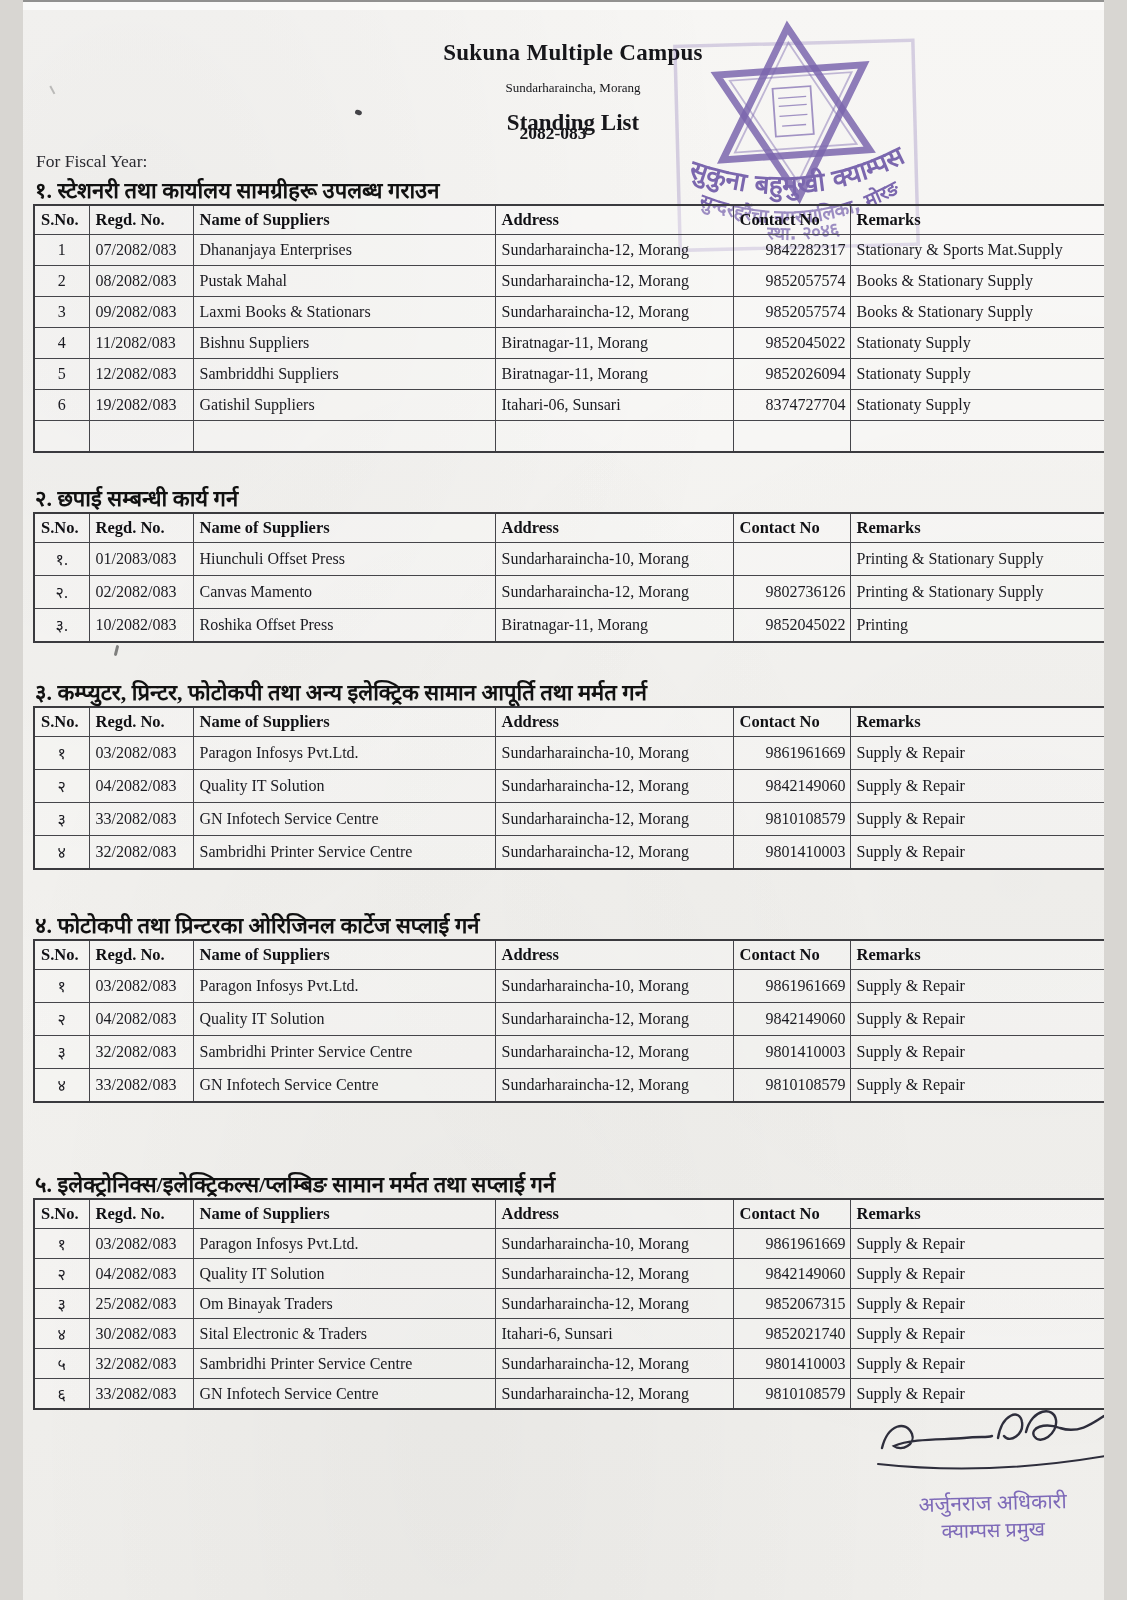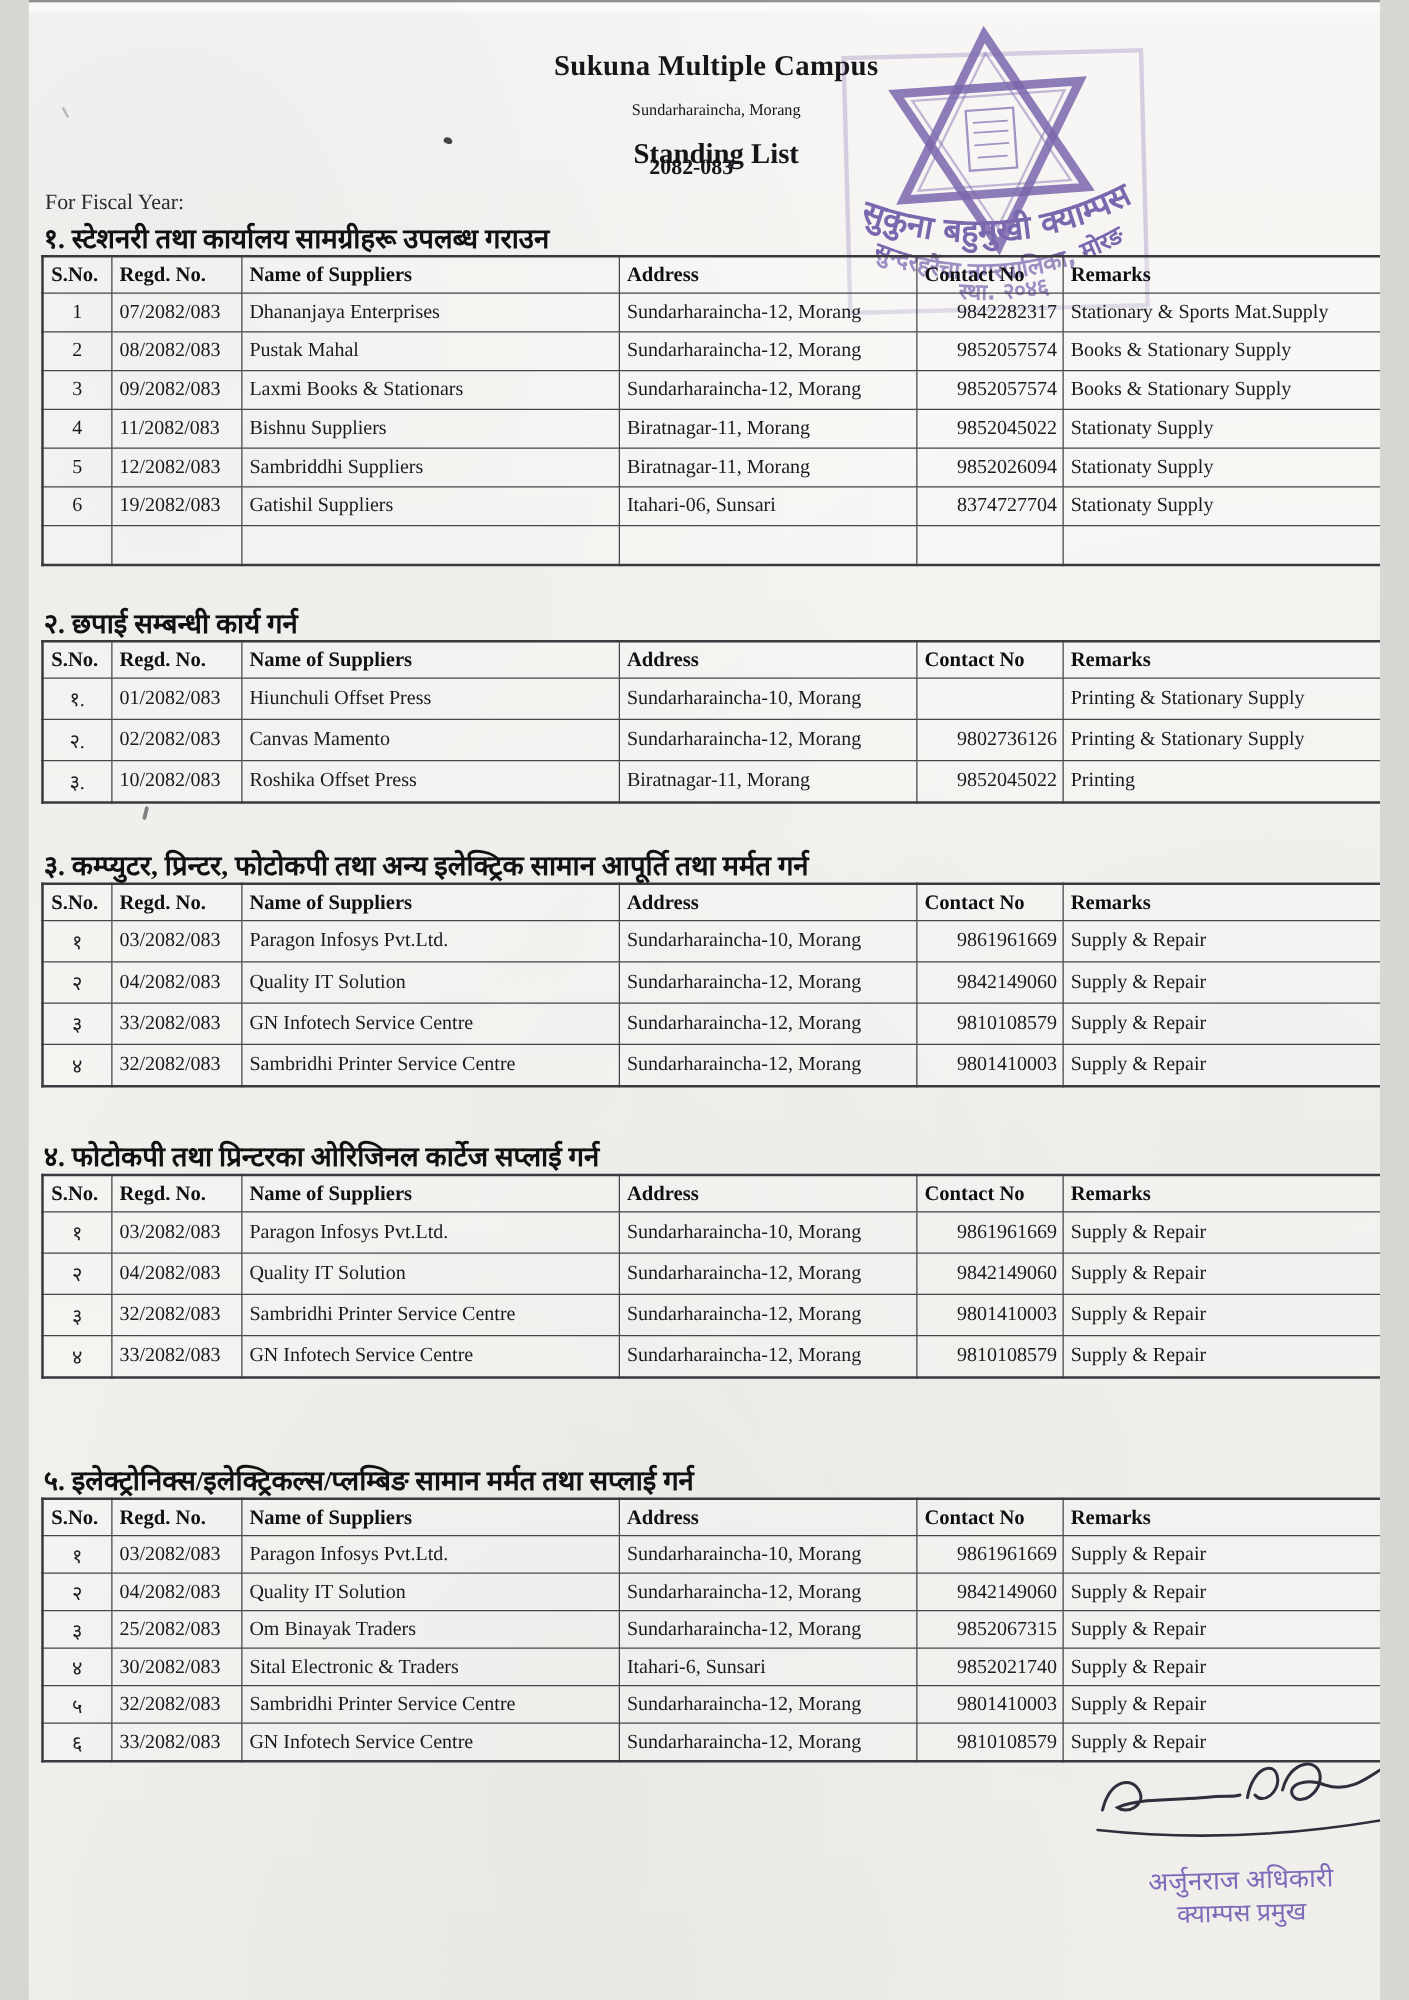--- a/index.html
+++ b/index.html
@@ -200,21 +200,21 @@
               <th>Regd. No.</th>
               <th>Name of Suppliers</th>
               <th>Address</th>
               <th>Contact No</th>
               <th>Remarks</th>
             </tr>
           </thead>
           <tbody>
             <tr>
               <td class="c0">१.</td>
-              <td class="c1">01/2082/083</td>
+              <td class="c1">01/2083/083</td>
               <td class="c2">Hiunchuli Offset Press</td>
               <td class="c3">Sundarharaincha-10, Morang</td>
               <td class="c4"></td>
               <td class="c5">Printing &amp; Stationary Supply</td>
             </tr>
             <tr>
               <td class="c0">२.</td>
               <td class="c1">02/2082/083</td>
               <td class="c2">Canvas Mamento</td>
               <td class="c3">Sundarharaincha-12, Morang</td>

